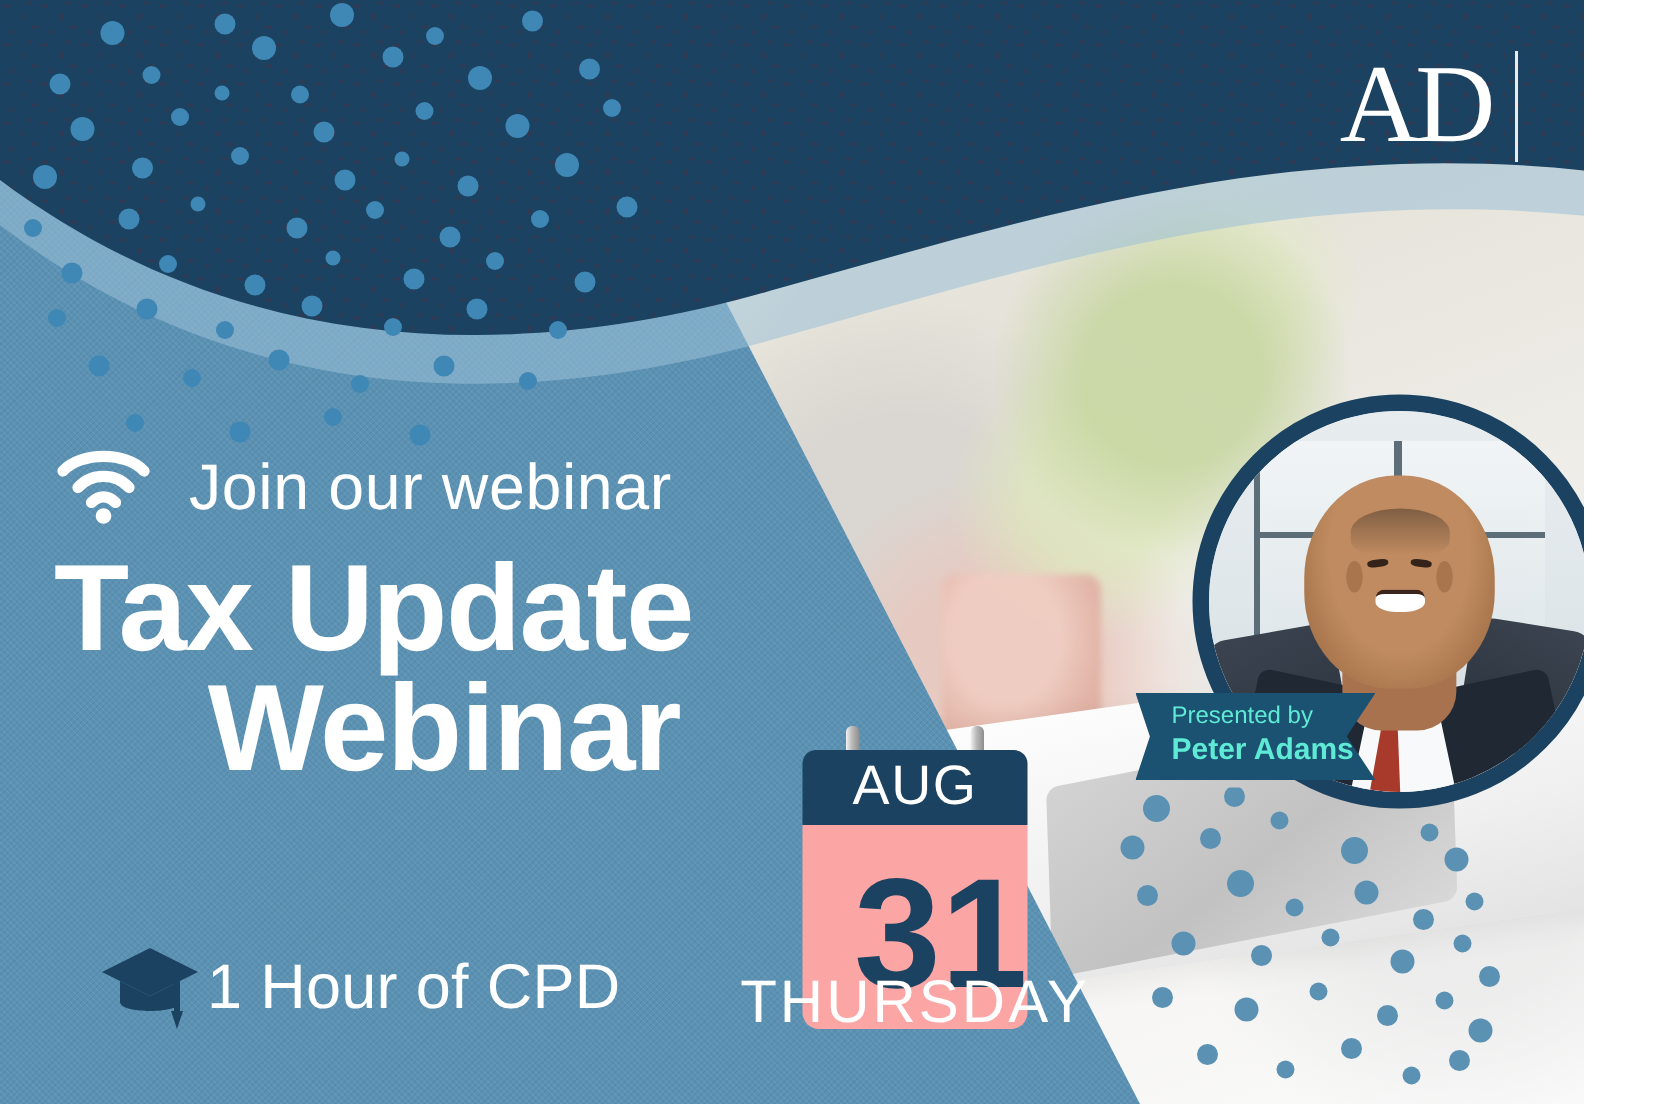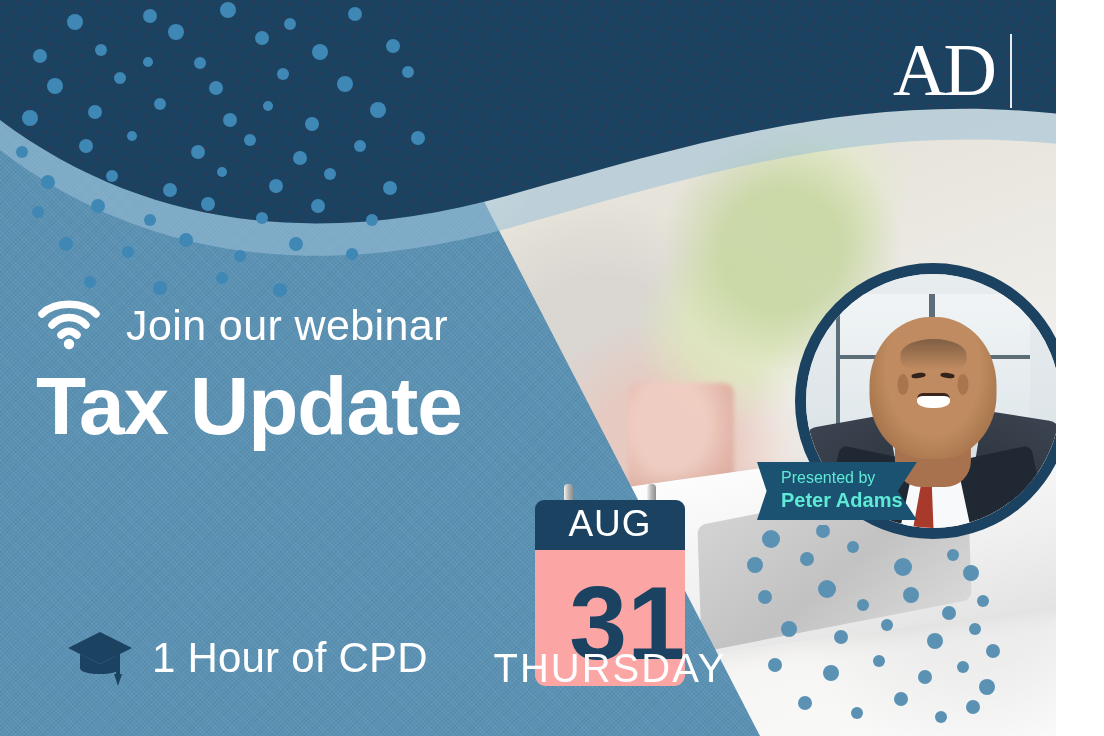--- a/index.html
+++ b/index.html
@@ -110,21 +110,21 @@
   .headline{
     position:absolute;left:36px;top:366px;width:520px;
     color:#ffffff;font-weight:bold;font-size:82px;line-height:.98;
     letter-spacing:-1px;
   }
   .headline .l1{display:block;}
   .headline .l2{display:block;text-align:center;}
 
   .cpd-row{
     position:absolute;left:66px;top:628px;
-    display:flex;align-items:center;gap:18px;
+    display:flex;align-items:center;gap:4px;
   }
   .cpd-text{color:#ffffff;font-size:42px;font-weight:400;letter-spacing:.2px;}
 
   
   .cal{position:absolute;left:535px;top:500px;width:150px;}
   .cal-rings{position:absolute;top:-16px;left:0;width:150px;height:28px;}
   .ring{
     position:absolute;top:0;width:9px;height:30px;border-radius:4px;
     background:linear-gradient(90deg,#f2f2f2 0%,#b9b9b9 45%,#8d8d8d 100%);
   }
@@ -387,20 +387,21 @@
         <path d="M14 25 C23 15,39 15,48 25" stroke-width="7.5"></path>
         <path d="M23 35 C28 30,34 30,39 35" stroke-width="7.5"></path>
       </g>
       <circle cx="31" cy="44" r="5.2" fill="#ffffff"></circle>
     </svg>
     <div class="join-text">Join our webinar</div>
   </div>
 
   <div class="headline">
     <span class="l1">Tax Update</span>
+    <span class="l2">Webinar</span>
   </div>
 
   <div class="cpd-row">
     <svg class="ico" width="68" height="60" viewBox="0 0 68 60">
       <path d="M34 4 L66 20 L34 36 L2 20 Z" fill="#1b4260"></path>
       <path d="M14 26 L14 40 C14 48,54 48,54 40 L54 26 L34 36 Z" fill="#1b4260"></path>
       <rect x="50" y="22" width="4" height="24" fill="#1b4260"></rect>
       <path d="M48 46 L56 46 L52 58 Z" fill="#1b4260"></path>
     </svg>
     <div class="cpd-text">1 Hour of CPD</div>

